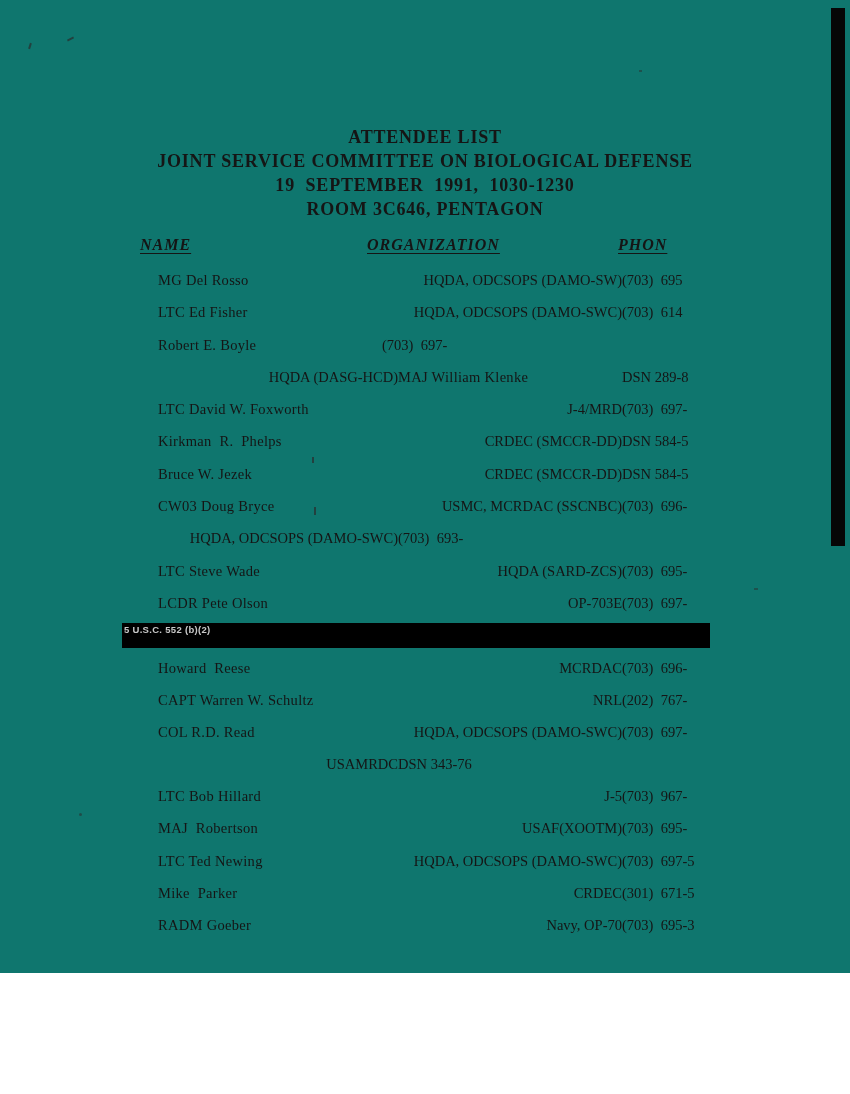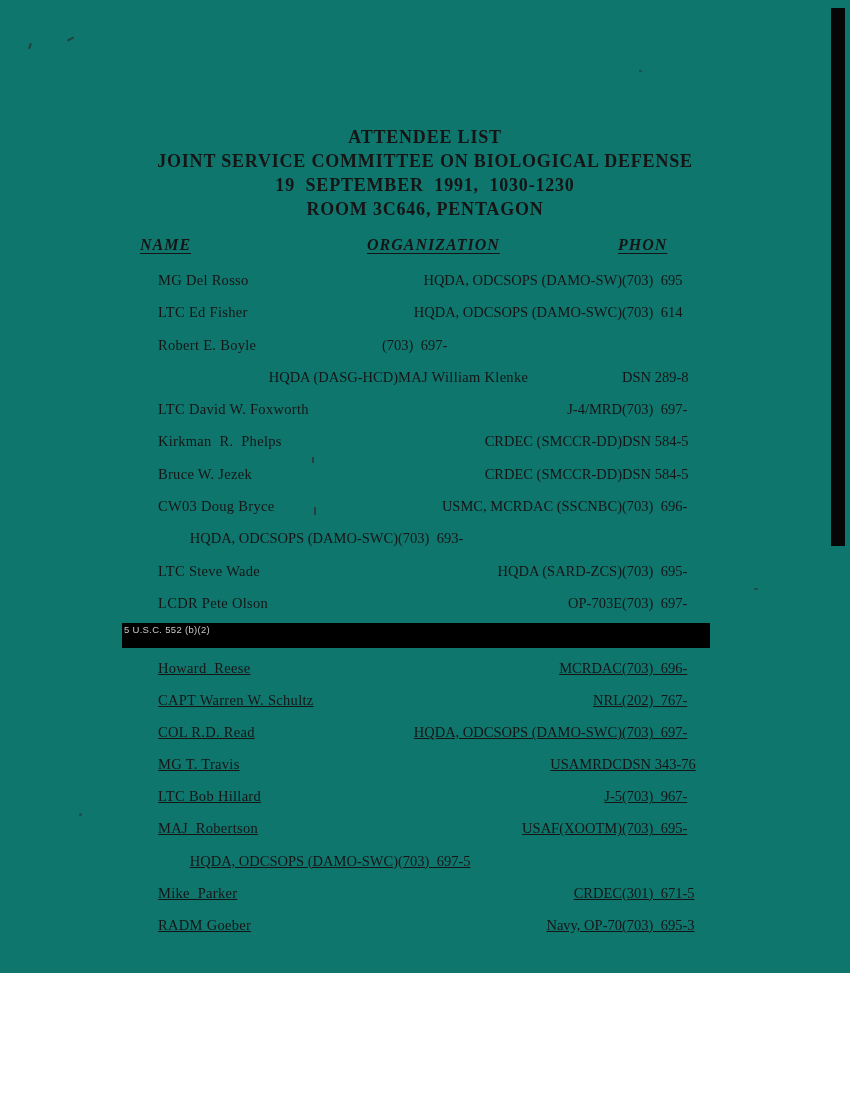--- a/index.html
+++ b/index.html
@@ -48,21 +48,21 @@
     text-underline-offset: 3px;
     white-space: pre;
     font-style: italic;
   }
   .h-name  { left: 140px; top: 236px; }
   .h-org   { left: 367px; top: 236px; }
   .h-phone { left: 618px; top: 236px; }
   
   .rows { position: absolute; left: 126px; width: 610px; margin-left: 32px; }
   #rows-top    { top: 272px; }
-  #rows-bottom { top: 660px; text-decoration: underline; }
+  #rows-bottom { top: 660px; }
   .row { display: flex; align-items: flex-start; height: 32.3px; }
   #rows-bottom .row { height: 32.1px; }
   .cell {
     white-space: pre;
     font-size: 14.5px;
     line-height: 17px;
   }
   .cell.name  { width: 224px; letter-spacing: 0.3px; }
   .cell.org   { width: 240px; text-align: right; }
   .cell.phone { width: 140px; }
@@ -74,20 +74,21 @@
     background: #000000;
   }
   .redaction-label {
     position: absolute;
     left: 2px; top: 1px;
     font-family: "Liberation Sans", sans-serif;
     font-size: 9.5px;
     color: #c8c8c8;
     letter-spacing: 0.3px;
     white-space: pre;
+    font-weight: bold;
   }
   
   .mark { position: absolute; background: #2b2b2b; opacity: 0.7; }
   .m1 { left: 29px;  top: 43px;   width: 2px; height: 6px; transform: rotate(18deg); }
   .m2 { left: 67px;  top: 38px;   width: 7px; height: 2px; transform: rotate(-28deg); }
   .m3 { left: 639px; top: 70px;   width: 3px; height: 2px; opacity: 0.5; }
   .m4 { left: 754px; top: 588px;  width: 4px; height: 2px; opacity: 0.5; }
   .m5 { left: 79px;  top: 813px;  width: 3px; height: 3px; border-radius: 50%; opacity: 0.55; }
   .m6 { left: 307px; top: 1057px; width: 3px; height: 2px; opacity: 0.6; }
   .m7 { left: 312px; top: 457px;  width: 2px; height: 6px; }
@@ -184,35 +185,35 @@
         <span class="cell name">CAPT Warren W. Schultz</span>
         <span class="cell org">NRL</span>
         <span class="cell phone">(202)  767-</span>
       </div>
       <div class="row">
         <span class="cell name">COL R.D. Read</span>
         <span class="cell org">HQDA, ODCSOPS (DAMO-SWC)</span>
         <span class="cell phone">(703)  697-</span>
       </div>
       <div class="row">
-        <span class="cell name">MG T. Travis</span>
         <span class="cell org">USAMRDC</span>
         <span class="cell phone">DSN 343-76</span>
       </div>
       <div class="row">
         <span class="cell name">LTC Bob Hillard</span>
         <span class="cell org">J-5</span>
         <span class="cell phone">(703)  967-</span>
       </div>
       <div class="row">
         <span class="cell name">MAJ  Robertson</span>
         <span class="cell org">USAF(XOOTM)</span>
         <span class="cell phone">(703)  695-</span>
       </div>
       <div class="row">
+        <span class="cell name">LTC Ted Newing</span>
         <span class="cell org">HQDA, ODCSOPS (DAMO-SWC)</span>
         <span class="cell phone">(703)  697-5</span>
       </div>
       <div class="row">
         <span class="cell name">Mike  Parker</span>
         <span class="cell org">CRDEC</span>
         <span class="cell phone">(301)  671-5</span>
       </div>
       <div class="row">
         <span class="cell name">RADM Goeber</span>

